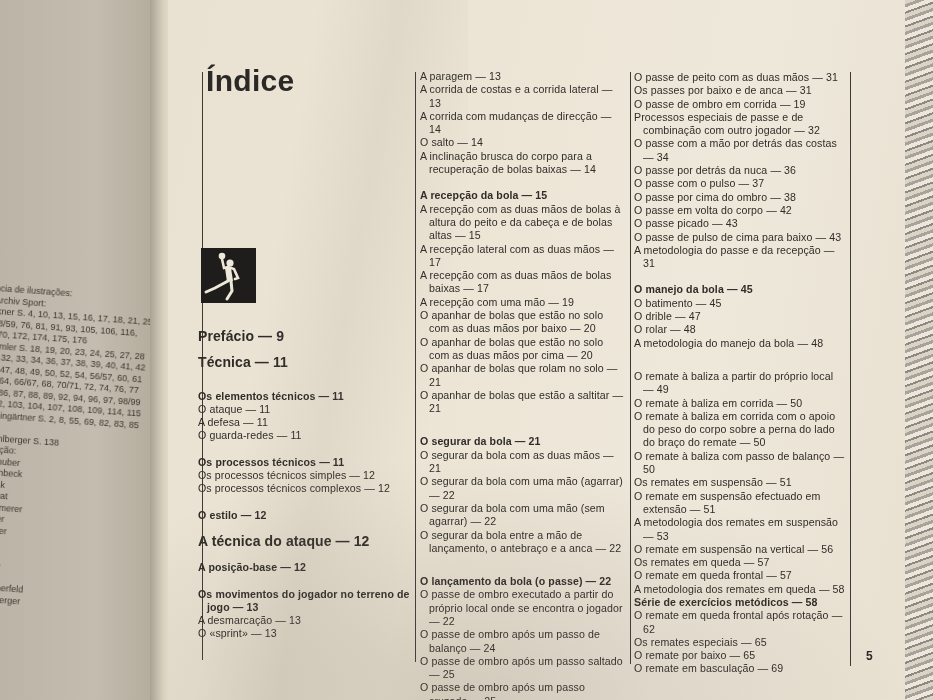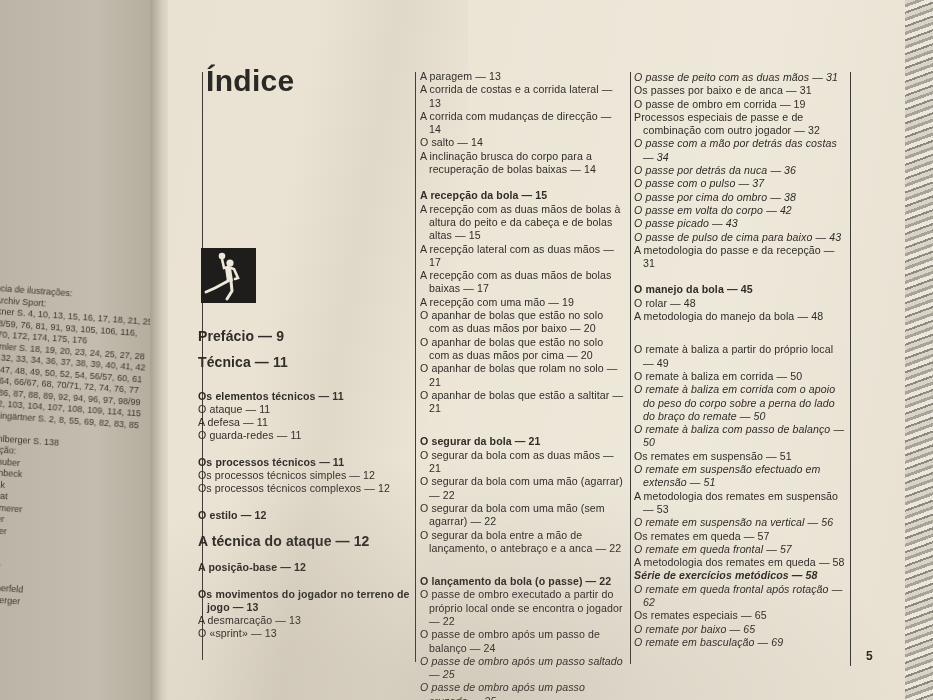--- a/index.html
+++ b/index.html
@@ -20,21 +20,21 @@
        background:linear-gradient(100deg,#e9e2d2 0%,#ece5d6 35%,#eee8da 70%,#e8e1d2 100%);}
   .shade{position:absolute;pointer-events:none;}
   .shade1{left:168px;top:0;width:300px;height:700px;
        background:linear-gradient(100deg,rgba(120,110,95,0) 35%,rgba(120,110,95,0.10) 55%,rgba(120,110,95,0) 80%);}
   .shade2{left:168px;top:455px;width:742px;height:245px;
        background:radial-gradient(ellipse at 40% 100%,rgba(110,100,85,0.22),rgba(110,100,85,0) 70%);}
   .vrule{position:absolute;width:1.4px;background:#3d3a35;}
   .col{position:absolute;font-size:10.6px;line-height:13.3px;color:#2f2c28;letter-spacing:0.1px;}
   .col .e{padding-left:9px;text-indent:-9px;}
   .col .b{font-weight:bold;}
-  .col .i{font-style:italic;}
+  .col .i{}
   .col .gap{height:13px;}
   .col .gap2{height:20px;}
   .title{position:absolute;left:206px;top:64px;font-size:30px;font-weight:bold;color:#2b2926;
        font-family:"Liberation Sans",sans-serif;letter-spacing:0.3px;}
   .logo{position:absolute;left:201px;top:248px;width:55px;height:55px;background:#1f1d1b;}
   .big{font-size:14px;font-weight:bold;}
   .page-num{position:absolute;left:866px;top:649px;font-size:12px;font-weight:bold;color:#2b2926;
        font-family:"Liberation Sans",sans-serif;}
 </style>
 </head>
@@ -162,20 +162,22 @@
     <div class="e i">O passe com a mão por detrás das costas — 34</div>
     <div class="e i">O passe por detrás da nuca — 36</div>
     <div class="e i">O passe com o pulso — 37</div>
     <div class="e i">O passe por cima do ombro — 38</div>
     <div class="e i">O passe em volta do corpo — 42</div>
     <div class="e i">O passe picado — 43</div>
     <div class="e i">O passe de pulso de cima para baixo — 43</div>
     <div class="e">A metodologia do passe e da recepção — 31</div>
     <div class="gap"></div>
     <div class="e b">O manejo da bola — 45</div>
+    <div class="e">O batimento — 45</div>
+    <div class="e">O drible — 47</div>
     <div class="e">O rolar — 48</div>
     <div class="e">A metodologia do manejo da bola — 48</div>
     <div class="gap2"></div>
     <div class="e">O remate à baliza a partir do próprio local — 49</div>
     <div class="e">O remate à baliza em corrida — 50</div>
     <div class="e i">O remate à baliza em corrida com o apoio do peso do corpo sobre a perna do lado do braço do remate — 50</div>
     <div class="e i">O remate à baliza com passo de balanço — 50</div>
     <div class="e">Os remates em suspensão — 51</div>
     <div class="e i">O remate em suspensão efectuado em extensão — 51</div>
     <div class="e">A metodologia dos remates em suspensão — 53</div>

